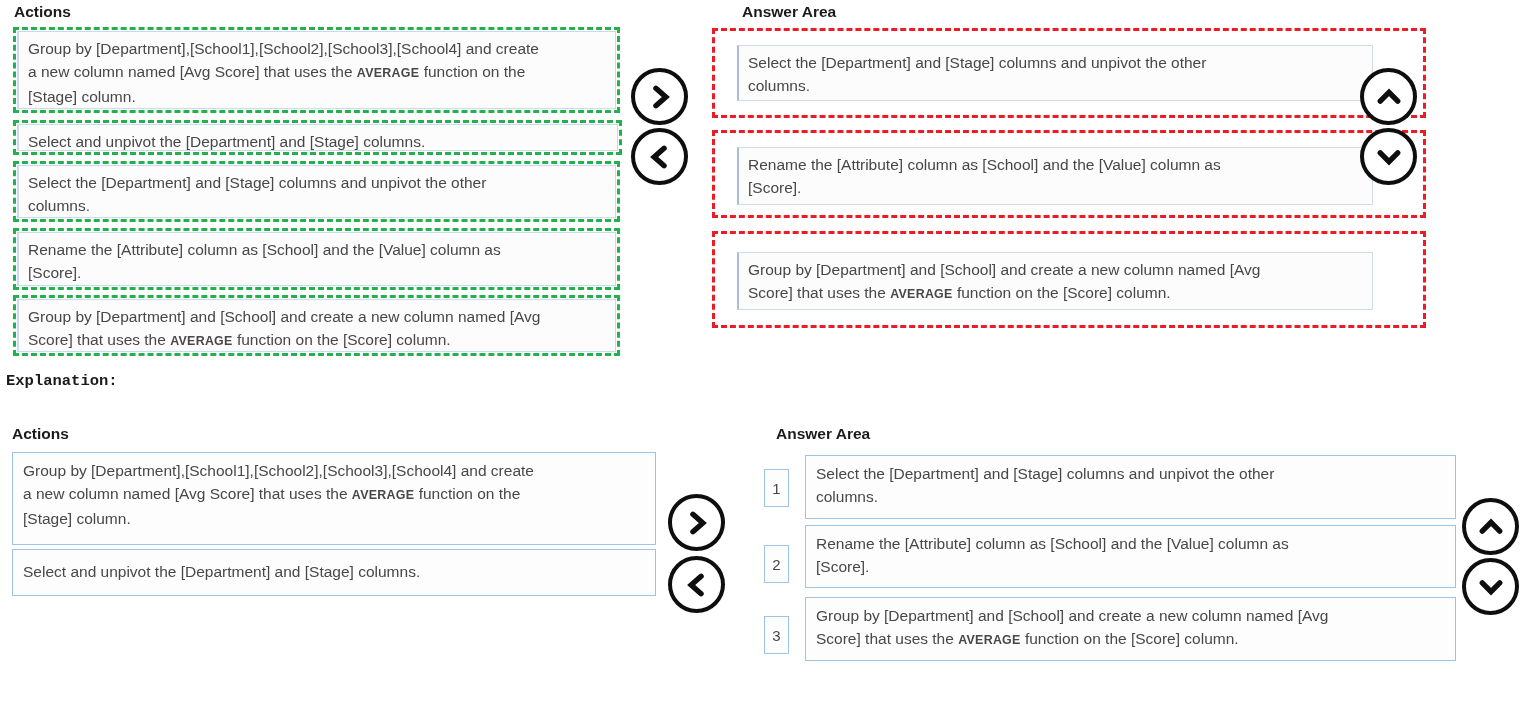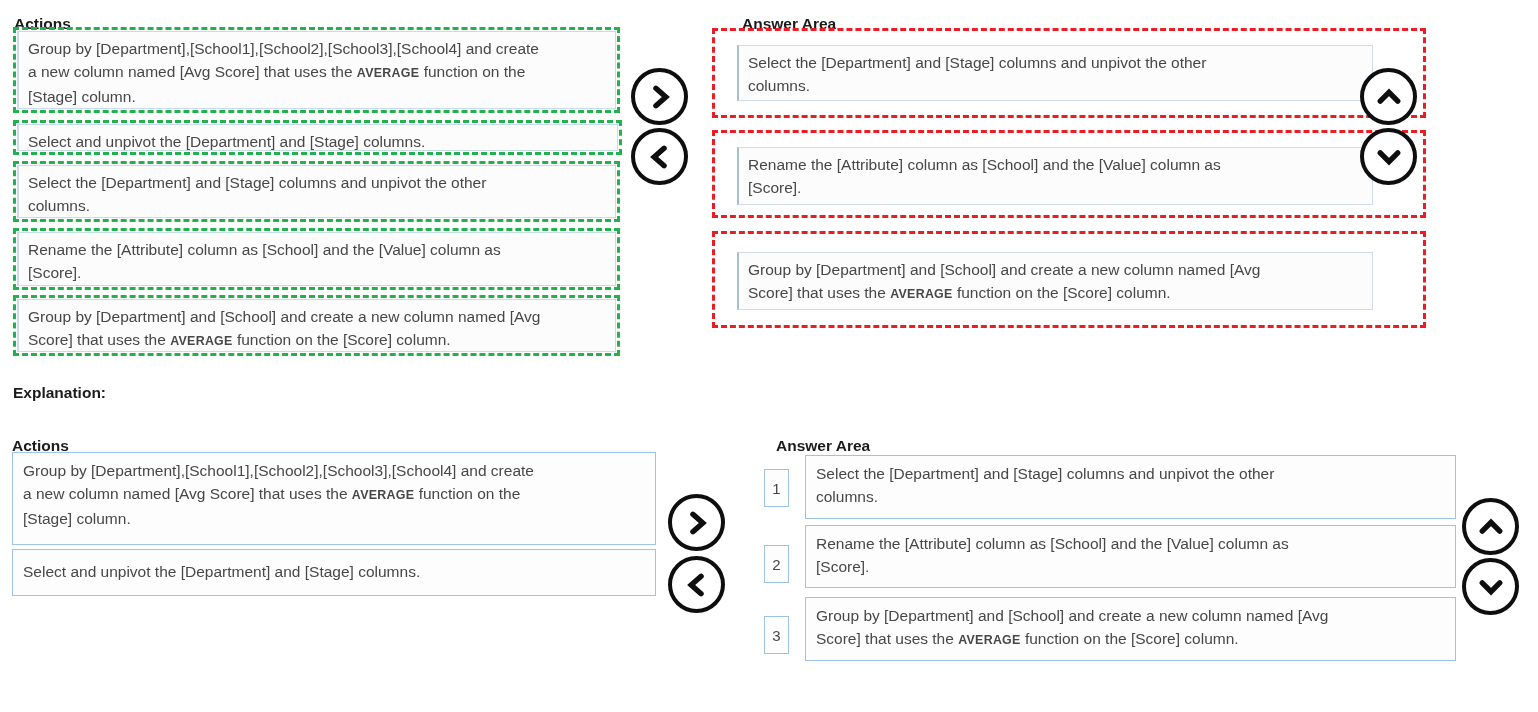--- a/index.html
+++ b/index.html
@@ -2,21 +2,21 @@
 <html><head>
 <meta charset="utf-8">
 <style>
   html,body{margin:0;padding:0;background:#fff;}
   .stage{
     position:relative;width:1538px;height:712px;background:#ffffff;
     font-family:"Liberation Sans","DejaVu Sans",sans-serif;
     color:#474747;font-size:15.5px;line-height:23px;overflow:hidden;
   }
   .heading{
-    position:absolute;font-weight:bold;color:#1b1b1b;font-size:15.5px;line-height:20px;margin-top:12px;
+    position:absolute;font-weight:bold;color:#1b1b1b;font-size:15.5px;line-height:20px;
   }
   
   .sel-green{position:absolute;border:3px dashed #22b14c;box-sizing:border-box;}
   .sel-red{position:absolute;border:3px dashed #ed1c24;box-sizing:border-box;}
   
   .item-box{
     position:absolute;box-sizing:border-box;background:#fcfcfc;
     border:1px solid #cfdce8;border-left:2px solid #a5bed3;
     padding:5px 9px 4px 9px;white-space:pre-line;overflow:hidden;
   }
@@ -96,21 +96,21 @@
     <svg width="28" height="28" viewBox="0 0 24 24">
         <path d="M4.5 15.5 L12 8 L19.5 15.5" fill="none" stroke="#0e0e0e" stroke-width="4.6" stroke-linecap="round" stroke-linejoin="miter"></path>
       </svg>
   </div>
   <div class="circle-btn" style="left:1360px;top:128px;">
     <svg width="28" height="28" viewBox="0 0 24 24">
         <path d="M4.5 8.5 L12 16 L19.5 8.5" fill="none" stroke="#0e0e0e" stroke-width="4.6" stroke-linecap="round" stroke-linejoin="miter"></path>
       </svg>
   </div>
 
-  <div class="heading" style="left:13px;top:371px;">Explanation:</div>
+  <div class="heading" style="left:6px;top:371px;font-family:Liberation Mono, monospace;">Explanation:</div>
 
   <div class="heading" style="left:12px;top:424px;">Actions</div>
 
   <div class="solid-box" style="left:12px;top:452px;width:644px;height:93px;">Group by [Department],[School1],[School2],[School3],[School4] and create
 a new column named [Avg Score] that uses the <span class="sc">AVERAGE</span> function on the
 [Stage] column.</div>
   <div class="solid-box" style="left:12px;top:549px;width:644px;height:47px;padding-top:10px;">Select and unpivot the [Department] and [Stage] columns.</div>
 
   <div class="circle-btn" style="left:668px;top:494px;">
     <svg width="28" height="28" viewBox="0 0 24 24">

